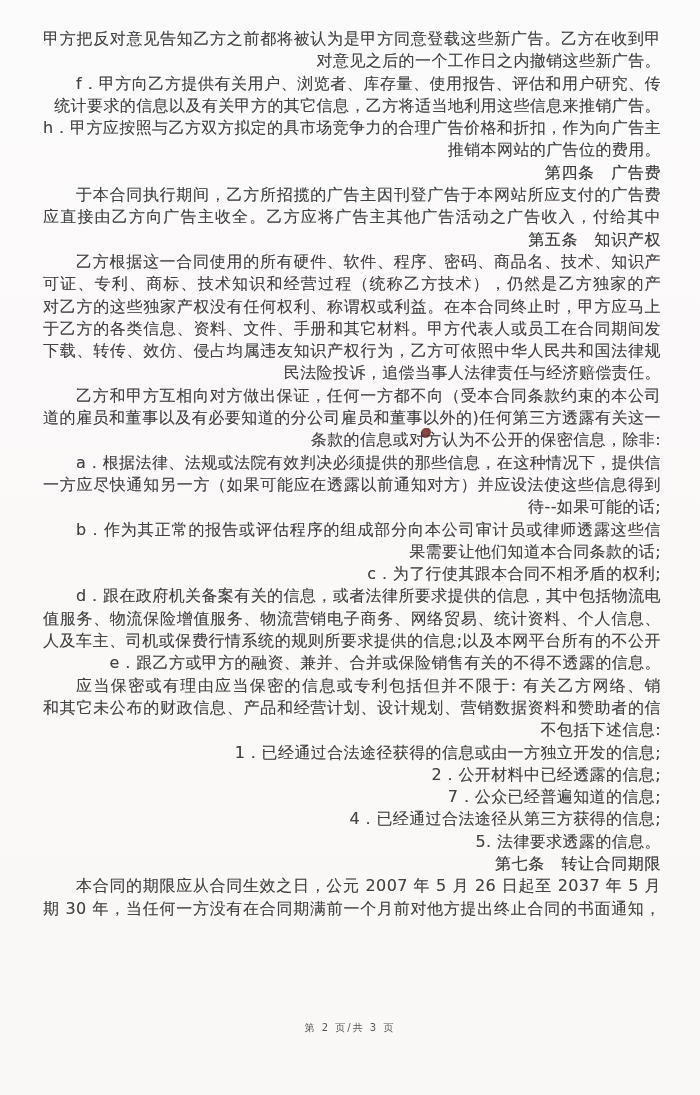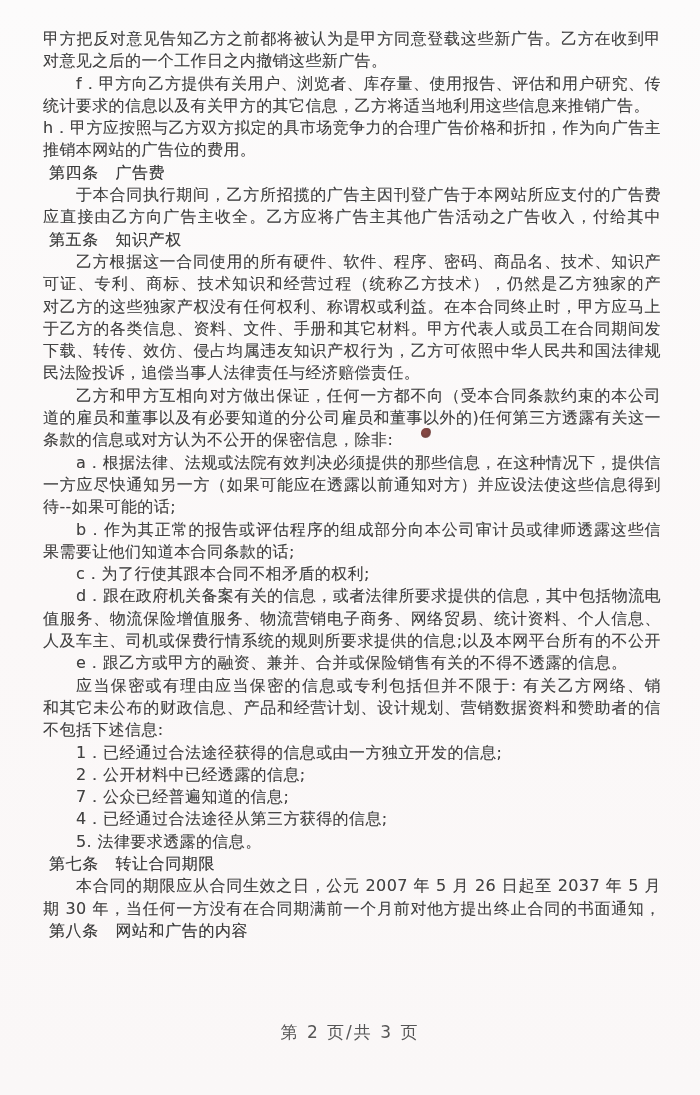--- a/index.html
+++ b/index.html
@@ -27,20 +27,21 @@
     width: 618px;
   }
   .line {
     font-size: 16px;
     line-height: 22.3px;
     height: 22.3px;
     letter-spacing: 0.4px;
     white-space: pre;
     color: #424242;
     text-shadow: 0 0 0.4px rgba(60,60,60,0.35);
+    text-align: right;
   }
   .line.full {
     white-space: normal;
     text-align: justify;
     text-align-last: justify;
     overflow: hidden;
   }
   .line.indent-1 {
     padding-left: 33px;
   }
@@ -52,21 +53,21 @@
     color: #3d3d3d;
     text-shadow: 0 0 0.6px rgba(50,50,50,0.5);
     margin-left: 6px;
   }
   .footer {
     position: absolute;
     top: 1021px;
     left: 0;
     width: 100%;
     text-align: center;
-    font-size: 17px;
+    font-size: 10px;
     letter-spacing: 2px;
     color: #565656;
   }
   .ink-blot {
     position: absolute;
     left: 421px;
     top: 428px;
     width: 10px;
     height: 10px;
     border-radius: 50% 40% 55% 45%;
@@ -112,17 +113,16 @@
       <div class="line full">和其它未公布的财政信息、产品和经营计划、设计规划、营销数据资料和赞助者的信息，但</div>
       <div class="line">不包括下述信息:</div>
       <div class="line indent-1">1．已经通过合法途径获得的信息或由一方独立开发的信息;</div>
       <div class="line indent-1">2．公开材料中已经透露的信息;</div>
       <div class="line indent-1">7．公众已经普遍知道的信息;</div>
       <div class="line indent-1">4．已经通过合法途径从第三方获得的信息;</div>
       <div class="line indent-1">5. 法律要求透露的信息。</div>
       <div class="line heading">第七条　转让合同期限</div>
       <div class="line indent-1 full">本合同的期限应从合同生效之日，公元 2007 年 5 月 26 日起至 2037 年 5 月 26 日止，为</div>
       <div class="line full">期 30 年，当任何一方没有在合同期满前一个月前对他方提出终止合同的书面通知，本合同</div>
-      <div class="line heading">第八条　网站和广告的内容</div>
     </div>
   <div class="ink-blot"></div>
   <div class="footer">第 2 页/共 3 页</div>
 </div>
 
 </body></html>

